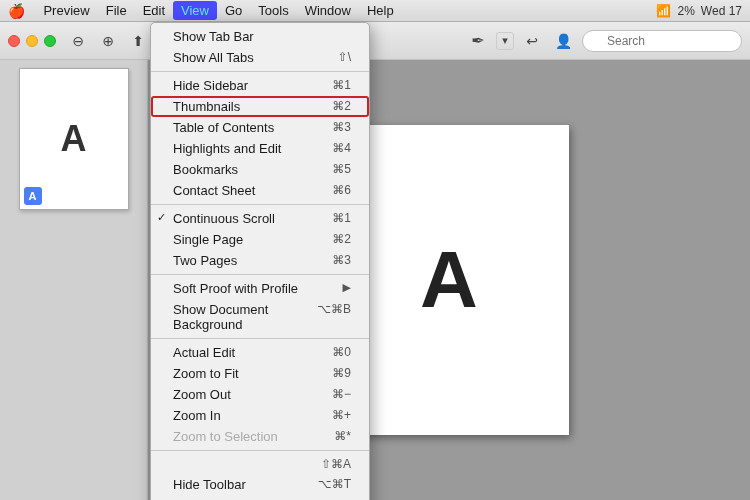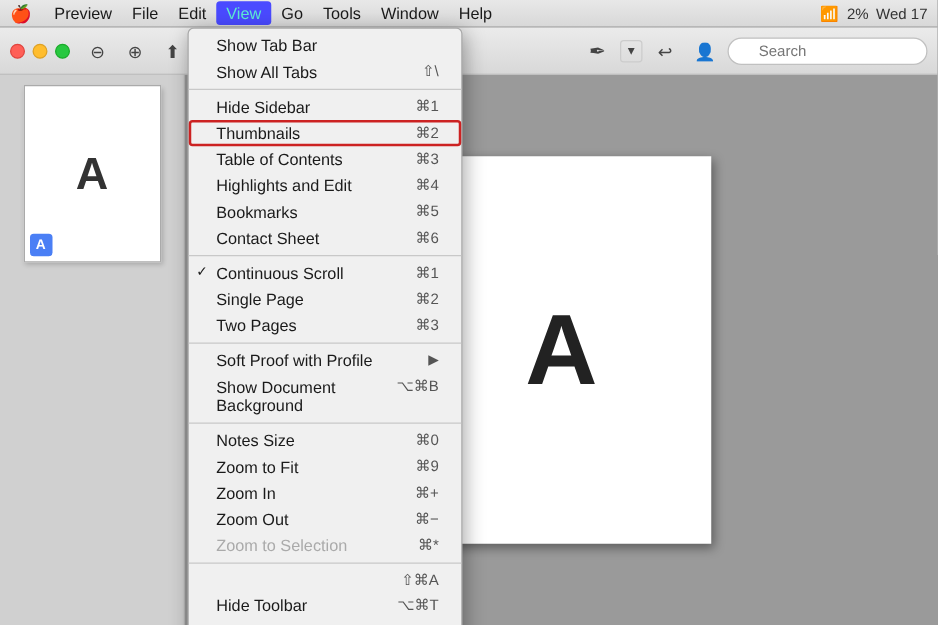--- a/index.html
+++ b/index.html
@@ -379,34 +379,34 @@
     <div class="menu-item">
       <span>Soft Proof with Profile</span>
       <span class="submenu-arrow">▶</span>
     </div>
     <div class="menu-item">
       <span>Show Document Background</span>
       <span class="shortcut">⌥⌘B</span>
     </div>
     <div class="menu-divider"></div>
     <div class="menu-item">
-      <span>Notes Size</span>
+      <span>Actual Edit</span>
       <span class="shortcut">⌘0</span>
     </div>
     <div class="menu-item">
       <span>Zoom to Fit</span>
       <span class="shortcut">⌘9</span>
     </div>
     <div class="menu-item">
+      <span>Zoom Out</span>
+      <span class="shortcut">⌘−</span>
+    </div>
+    <div class="menu-item">
       <span>Zoom In</span>
       <span class="shortcut">⌘+</span>
-    </div>
-    <div class="menu-item">
-      <span>Zoom Out</span>
-      <span class="shortcut">⌘−</span>
     </div>
     <div class="menu-item disabled">
       <span>Zoom to Selection</span>
       <span class="shortcut">⌘*</span>
     </div>
     <div class="menu-divider"></div>
     <div class="menu-item">
       <span class="shortcut">⇧⌘A</span>
     </div>
     <div class="menu-item">

